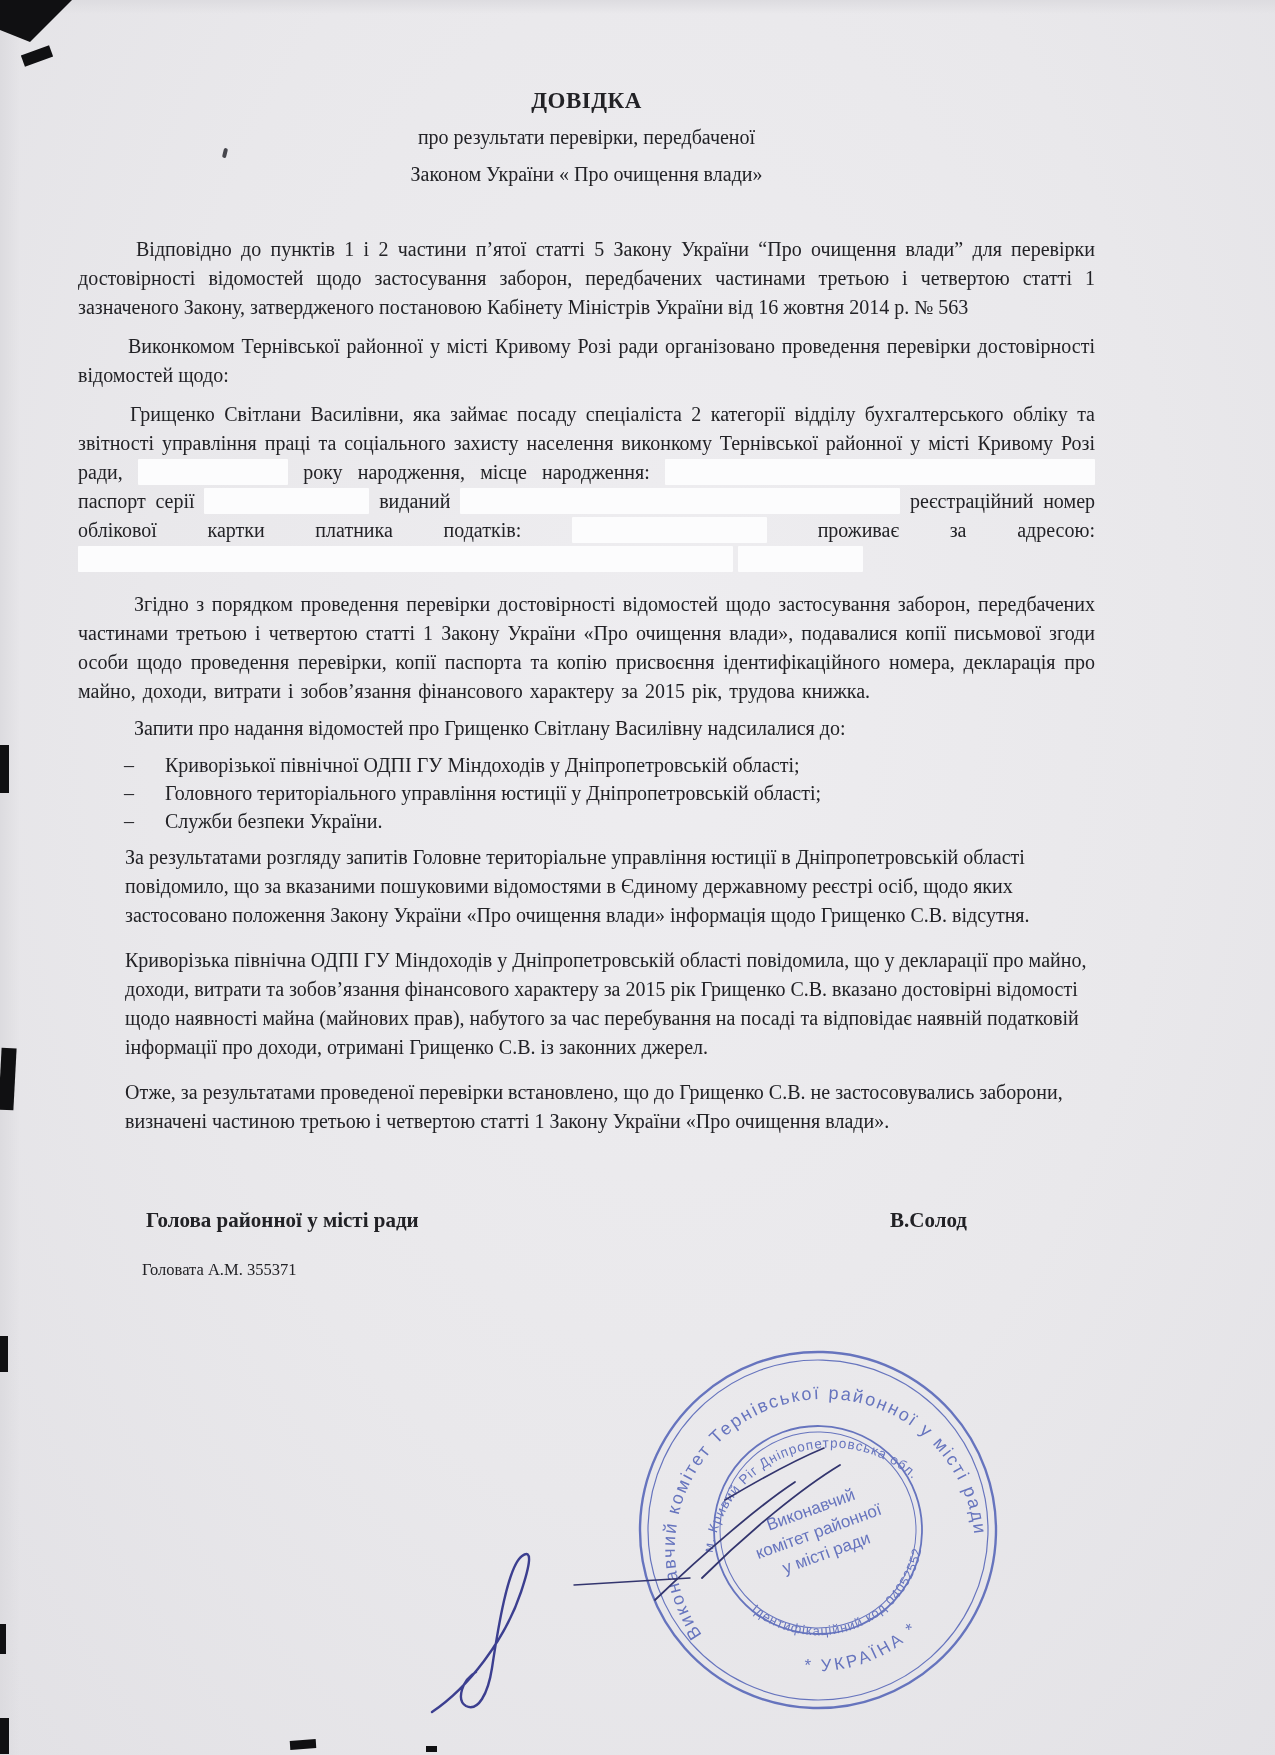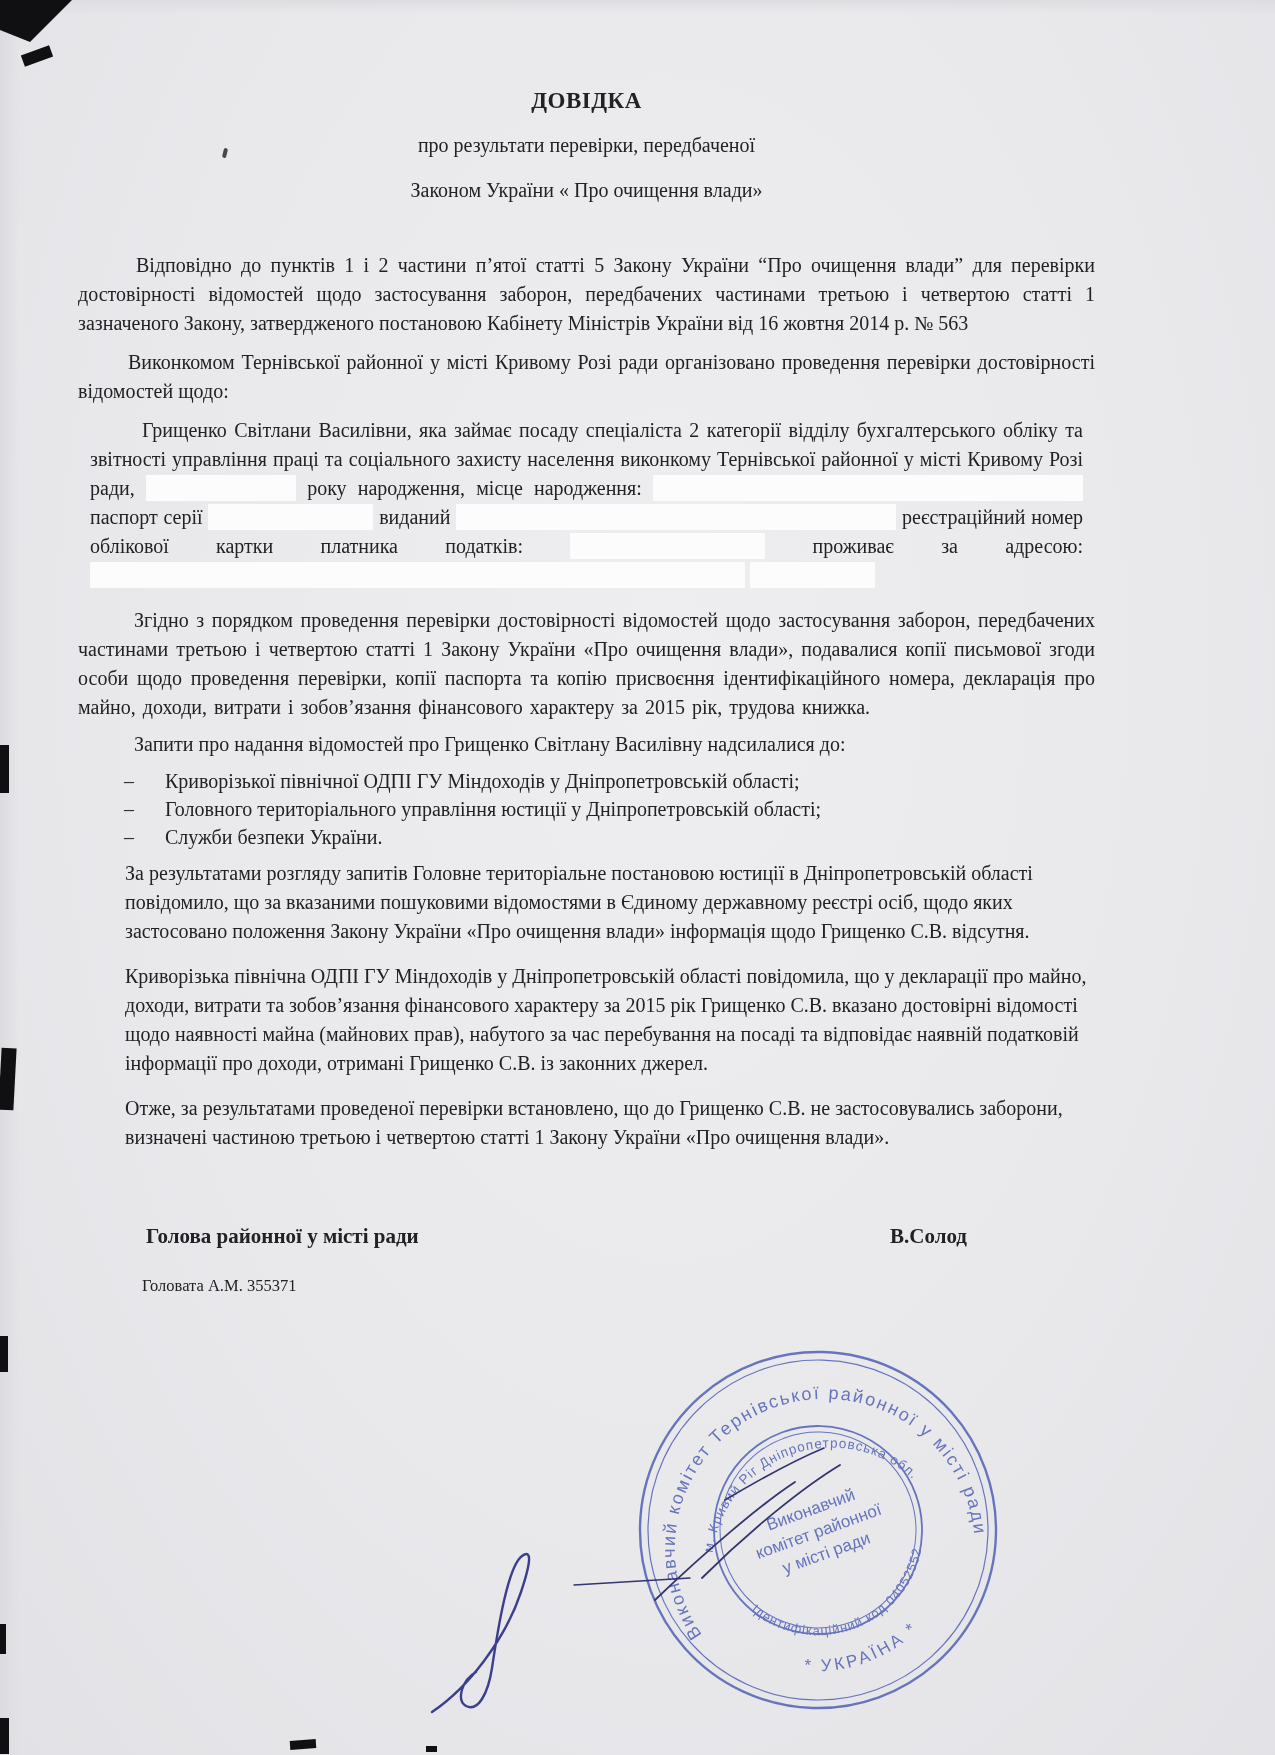--- a/index.html
+++ b/index.html
@@ -6,25 +6,25 @@
   .page{
     position:relative;width:1275px;height:1755px;overflow:hidden;
     background:
       linear-gradient(180deg,#dddce0 0,rgba(221,220,224,0) 14px),
       linear-gradient(90deg,#dcdbdf 0,rgba(220,219,223,0) 20px),
       radial-gradient(ellipse at 52% 38%,#eeedf0 0%,#e9e8eb 55%,#e2e1e5 100%);
     font-family:"Liberation Serif",serif;color:#222226;
   }
   .doc{padding:86px 180px 0 78px;font-size:20px;line-height:29px;}
   .title{font-size:23px;font-weight:700;text-align:center;margin:0 0 7px;letter-spacing:.5px;}
-  .sub{text-align:center;margin:16px;font-size:20px;line-height:29px;}
+  .sub{text-align:center;margin:8px;font-size:20px;line-height:29px;}
   p{margin:0;}
   .p1{margin:46px 0 10px;text-indent:58px;text-align:justify;}
   .p2{margin:0 0 10px;text-indent:50px;text-align:justify;}
-  .p3{margin:0 12px 16px;text-indent:52px;text-align:justify;}
+  .p3{margin:0 0 16px;text-indent:52px;text-align:justify;}
   .p4{margin:0 0 8px;text-indent:56px;text-align:justify;word-spacing:2px;}
   .p5{margin:0 0 8px;text-indent:56px;}
   ul.reqs{list-style:none;margin:4px 0 8px;padding:0;}
   ul.reqs li{position:relative;padding-left:87px;line-height:28px;}
   ul.reqs .dash{position:absolute;left:46px;}
   .blockp{margin:0 0 16px 47px;line-height:29px;}
   .p8{margin-bottom:0;}
   .redact{display:inline-block;height:26px;vertical-align:-6px;background:#fcfcfd;border-radius:1px;}
   .sig-row{display:flex;align-items:baseline;margin:70px 0 0 68px;font-weight:700;font-size:21px;}
   .sig-name{margin-left:auto;margin-right:128px;}
@@ -60,21 +60,21 @@
       <li>
         <span class="dash">–</span>
         <span>Головного територіального управління юстиції у Дніпропетровській області;</span>
       </li>
       <li>
         <span class="dash">–</span>
         <span>Служби безпеки України.</span>
       </li>
     </ul>
 
-    <p class="blockp">За результатами розгляду запитів Головне територіальне постановою юстиції в Дніпропетровській області повідомило, що за вказаними пошуковими відомостями в Єдиному державному реєстрі осіб, щодо яких застосовано положення Закону України «Про очищення влади» інформація щодо Грищенко С.В. відсутня.</p>
+    <p class="blockp">За результатами розгляду запитів Головне територіальне управління юстиції в Дніпропетровській області повідомило, що за вказаними пошуковими відомостями в Єдиному державному реєстрі осіб, щодо яких застосовано положення Закону України «Про очищення влади» інформація щодо Грищенко С.В. відсутня.</p>
     <p class="blockp">Криворізька північна ОДПІ ГУ Міндоходів у Дніпропетровській області повідомила, що у декларації про майно, доходи, витрати та зобов’язання фінансового характеру за 2015 рік Грищенко С.В. вказано достовірні відомості щодо наявності майна (майнових прав), набутого за час перебування на посаді та відповідає наявній податковій інформації про доходи, отримані Грищенко С.В. із законних джерел.</p>
     <p class="blockp p8">Отже, за результатами проведеної перевірки встановлено, що до Грищенко С.В. не застосовувались заборони, визначені частиною третьою і четвертою статті 1 Закону України «Про очищення влади».</p>
 
     <div class="sig-row">
       <span>Голова районної у місті ради</span>
       <span class="sig-name">В.Солод</span>
     </div>
     <div class="clerk">Головата А.М. 355371</div>
   </div>
 

